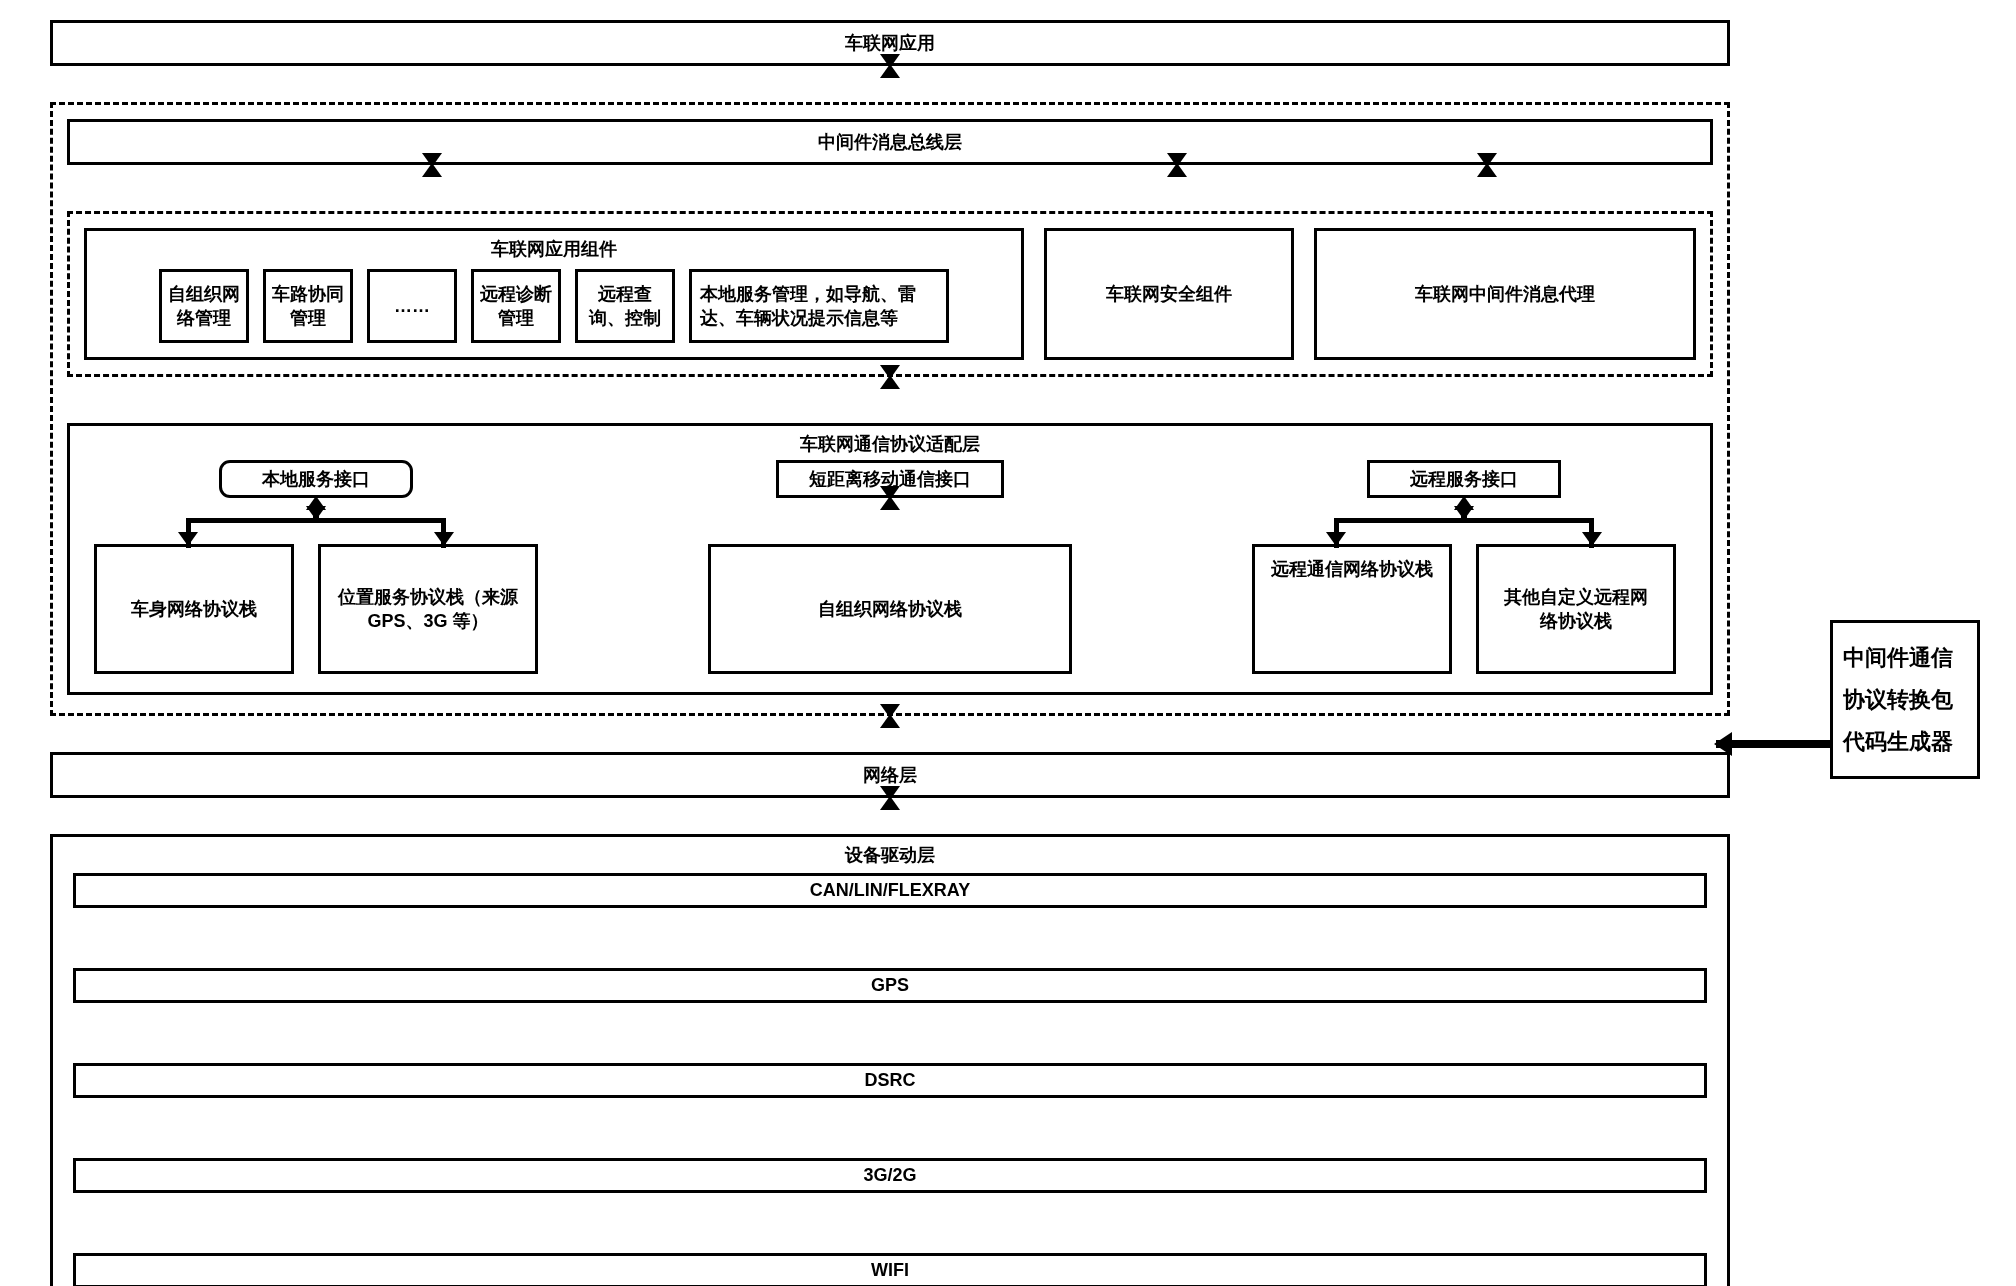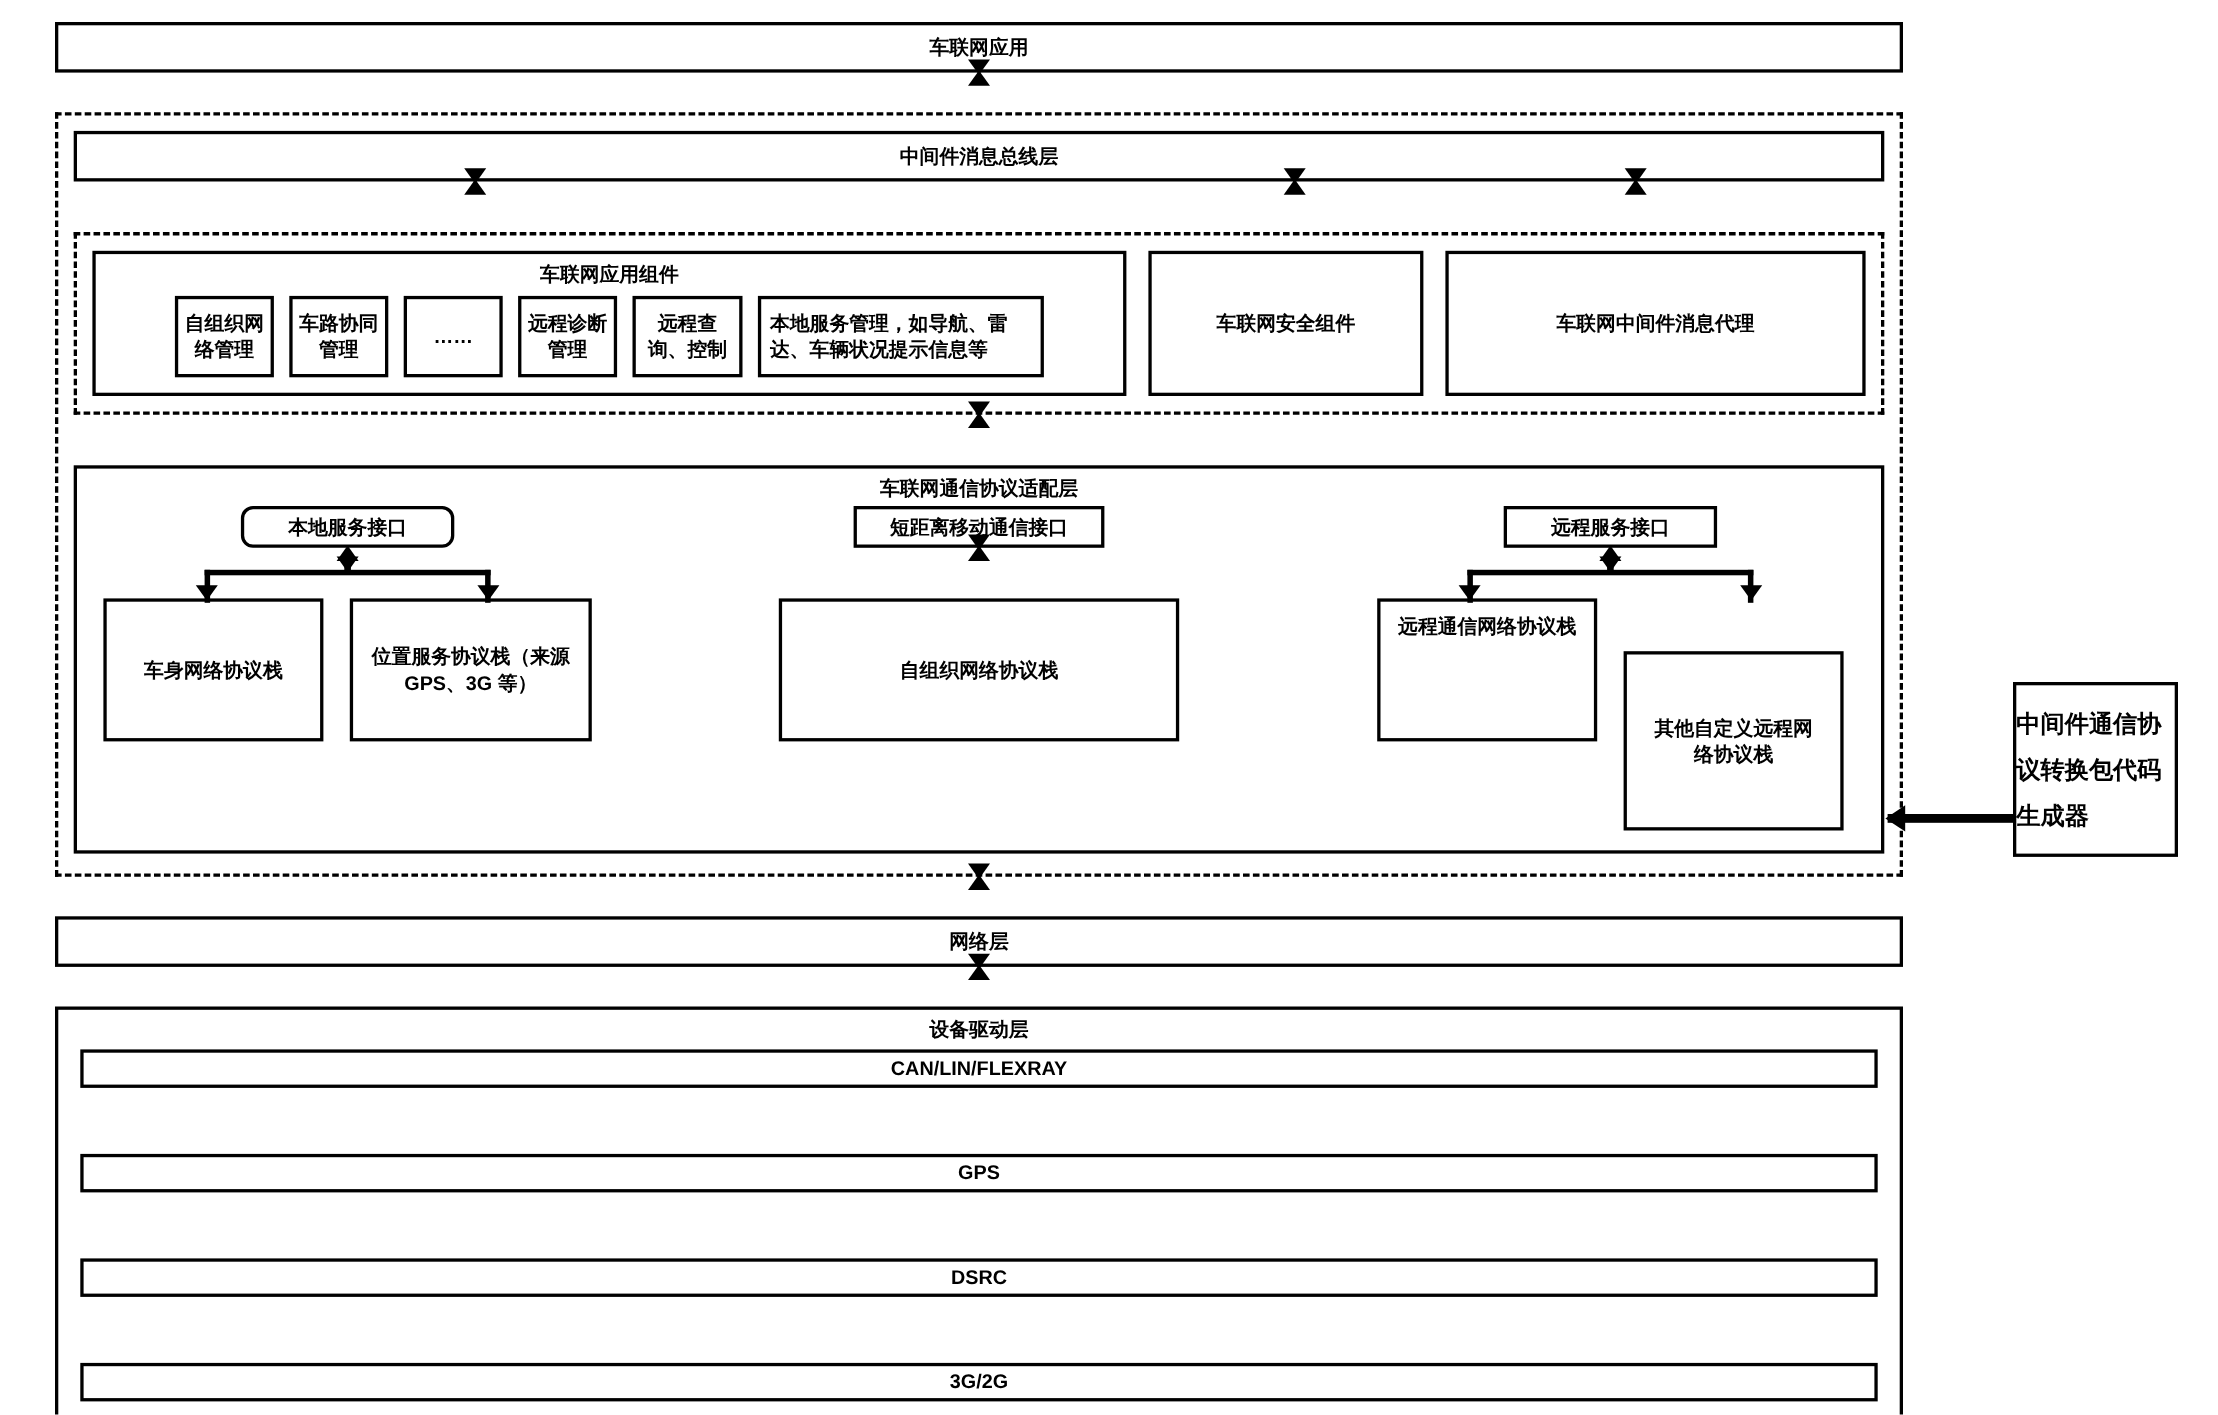--- a/index.html
+++ b/index.html
@@ -178,21 +178,21 @@
             <div style="position:absolute; top:20px; left:50px; right:50px; height:5px; background:#000;"></div>
             <div style="position:absolute; left:50px; top:20px; bottom:-4px; width:5px; background:#000;"></div>
             <div style="position:absolute; left:42px; bottom:-2px; width:0;height:0;border-left:10px solid transparent;border-right:10px solid transparent;border-top:14px solid #000;"></div>
             <div style="position:absolute; right:50px; top:20px; bottom:-4px; width:5px; background:#000;"></div>
             <div style="position:absolute; right:42px; bottom:-2px; width:0;height:0;border-left:10px solid transparent;border-right:10px solid transparent;border-top:14px solid #000;"></div>
           </div>
           <div style="display:flex; gap:24px;">
             <div class="sub-box" style="width:200px; height:130px; padding:10px; display:flex; align-items:flex-start; justify-content:center;">
                 <span>远程通信网络协议栈</span>
               </div>
-            <div class="sub-box" style="width:200px; height:163px; padding:24px; display:flex; align-items:center; justify-content:center;margin-top:48px;">
+            <div class="sub-box" style="width:200px; height:130px; padding:24px; display:flex; align-items:center; justify-content:center;">
                 <span>其他自定义远程网络协议栈</span>
               </div>
           </div>
         </div>
       </div>
     </div>
   </div>
 
   <div style="height:36px; position:relative; width:1680px;">
     <div style="position:absolute; left:50%; top:0; bottom:0; transform:translateX(-50%);" class="arrow-v">
@@ -217,19 +217,19 @@
       <div class="sub-box" style="padding:4px 50px;"><span>GPS</span></div>
       <div class="sub-box" style="padding:4px 50px;"><span>DSRC</span></div>
       <div class="sub-box" style="padding:4px 50px;"><span>3G/2G</span></div>
       <div class="sub-box" style="padding:4px 74px;"><span>WIFI</span></div>
     </div>
   </div>
 
 </div>
 
 <div style="position:absolute; left:1830px; top:620px; width:150px;">
-  <div class="box" style="padding:14px 0; line-height:1.9; text-align:left; writing-mode:horizontal-tb; font-size:22px;">
+  <div class="box" style="padding:14px 10px; line-height:1.9; text-align:left; writing-mode:horizontal-tb; font-size:22px;">
     <span>中间件通信协议转换包代码生成器</span>
   </div>
 </div>
 <div class="arrow-left" style="left:1716px; top:740px; width:114px;">
   <span class="stem" style="width:114px;"></span>
 </div>
 
 </body></html>

